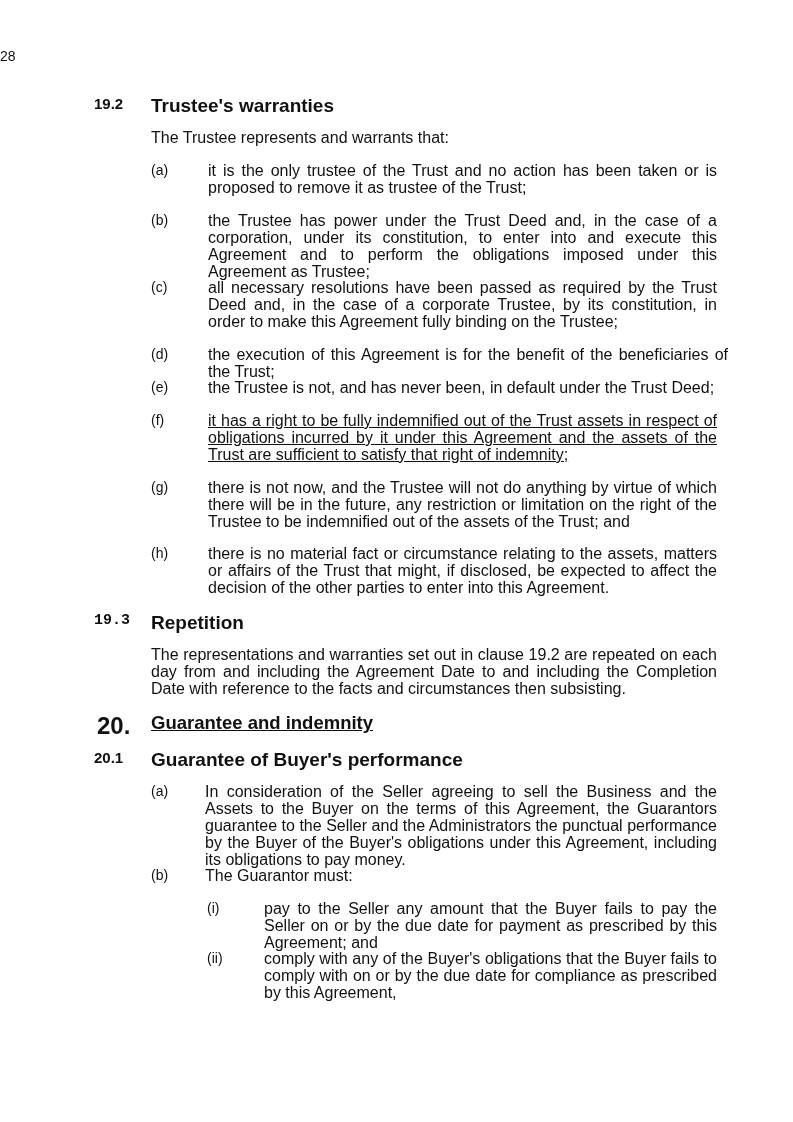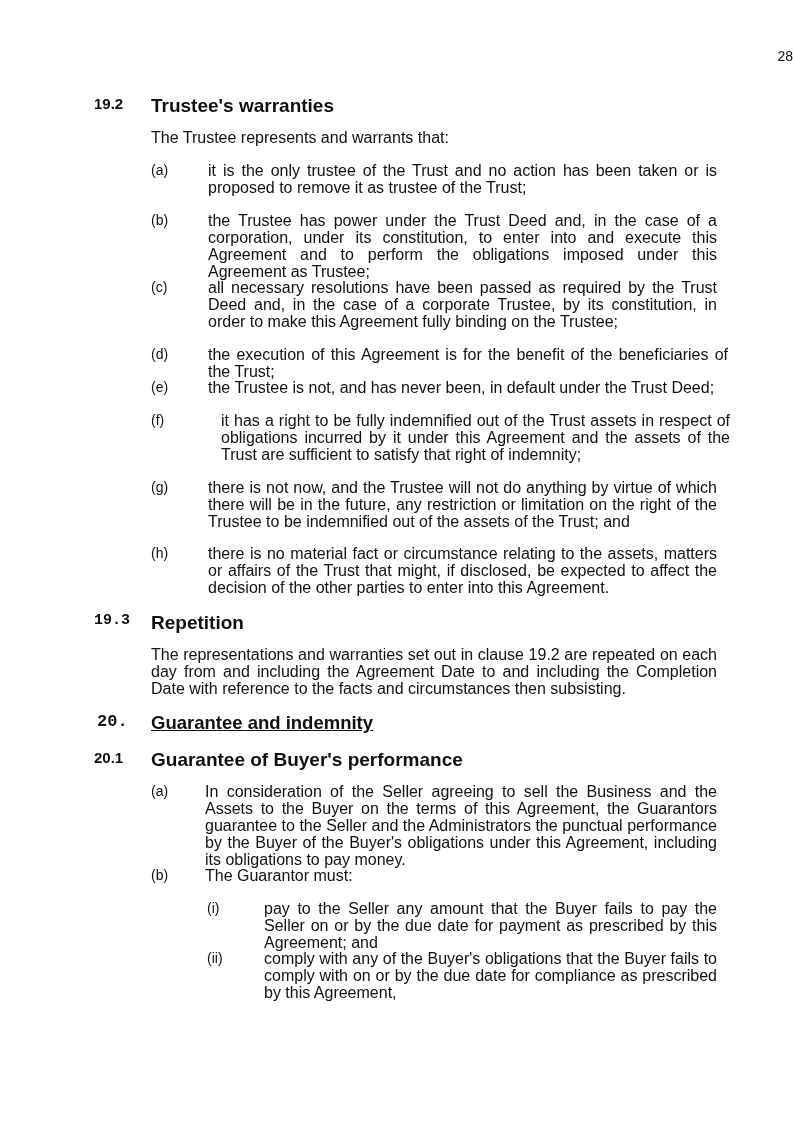--- a/index.html
+++ b/index.html
@@ -1,22 +1,22 @@
 <!DOCTYPE html>
 <html><head>
 <meta charset="utf-8">
 <style>
   html, body { margin: 0; padding: 0; background: #ffffff; }
   body { width: 793px; height: 1122px; position: relative; overflow: hidden;
          font-family: "Liberation Sans", sans-serif; color: #111; }
-  .page-num { position: absolute; top: 48px; left: 0; width: 793px; text-align: right; font-size: 14px; }
+  .page-num { position: absolute; top: 48px; left: 0; width: 793px; text-align: left; font-size: 14px; }
   .abs { position: absolute; }
   .h2num { font-weight: bold; font-size: 15px; }
   .h2title { font-weight: bold; font-size: 19px; }
-  .h1num { font-weight: bold; font-size: 17px; font-family: Liberation Mono, monospace; }
+  .h1num { font-weight: bold; font-size: 24px; }
   .h1title { font-weight: bold; font-size: 18.5px; }
   .para { font-size: 16px; line-height: 17px; text-align: justify; text-align-last: left; }
   .label { font-size: 14px; line-height: 17px; }
 </style>
 </head>
 <body>
 
 <div class="page-num">28</div>
 
 <div class="abs h2num" style="top:95px; left:94px;">19.2</div>
@@ -32,21 +32,21 @@
 <div class="abs label" style="top:279px; left:151px;">(c)</div>
 <div class="abs para" style="top:279px; left:208px; width:509px;">all necessary resolutions have been passed as required by the Trust Deed and, in the case of a corporate Trustee, by its constitution, in order to make this Agreement fully binding on the Trustee;</div>
 
 <div class="abs label" style="top:346px; left:151px;">(d)</div>
 <div class="abs para" style="top:346px; left:208px; width:520px;">the execution of this Agreement is for the benefit of the beneficiaries of the Trust;</div>
 
 <div class="abs label" style="top:379px; left:151px;">(e)</div>
 <div class="abs para" style="top:379px; left:208px; width:509px;">the Trustee is not, and has never been, in default under the Trust Deed;</div>
 
 <div class="abs label" style="top:412px; left:151px;">(f)</div>
-<div class="abs para" style="top:412px; left:221px; width:509px;">it has a right to be fully indemnified out of the Trust assets in respect of obligations incurred by it under this Agreement and the assets of the Trust are sufficient to satisfy that right of indemnity;</div>
+<div class="abs para" style="top:412px; left:208px; width:509px;text-decoration:underline;">it has a right to be fully indemnified out of the Trust assets in respect of obligations incurred by it under this Agreement and the assets of the Trust are sufficient to satisfy that right of indemnity;</div>
 
 <div class="abs label" style="top:479px; left:151px;">(g)</div>
 <div class="abs para" style="top:479px; left:208px; width:509px;">there is not now, and the Trustee will not do anything by virtue of which there will be in the future, any restriction or limitation on the right of the Trustee to be indemnified out of the assets of the Trust; and</div>
 
 <div class="abs label" style="top:545px; left:151px;">(h)</div>
 <div class="abs para" style="top:545px; left:208px; width:509px;">there is no material fact or circumstance relating to the assets, matters or affairs of the Trust that might, if disclosed, be expected to affect the decision of the other parties to enter into this Agreement.</div>
 
 <div class="abs h2num" style="top:612px; left:94px;font-family:Liberation Mono, monospace;">19.3</div>
 <div class="abs h2title" style="top:612px; left:151px;">Repetition</div>
 <div class="abs para" style="top:646px; left:151px; width:566px;">The representations and warranties set out in clause 19.2 are repeated on each day from and including the Agreement Date to and including the Completion Date with reference to the facts and circumstances then subsisting.</div>

